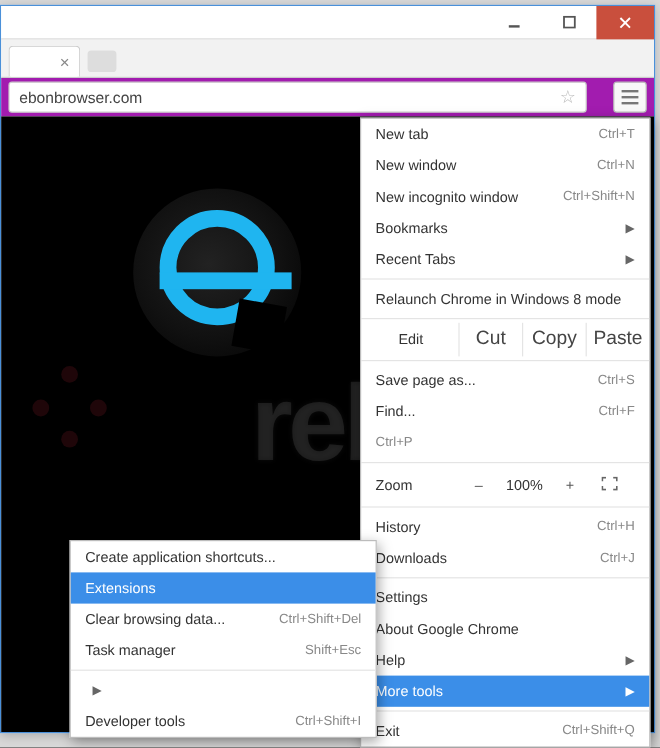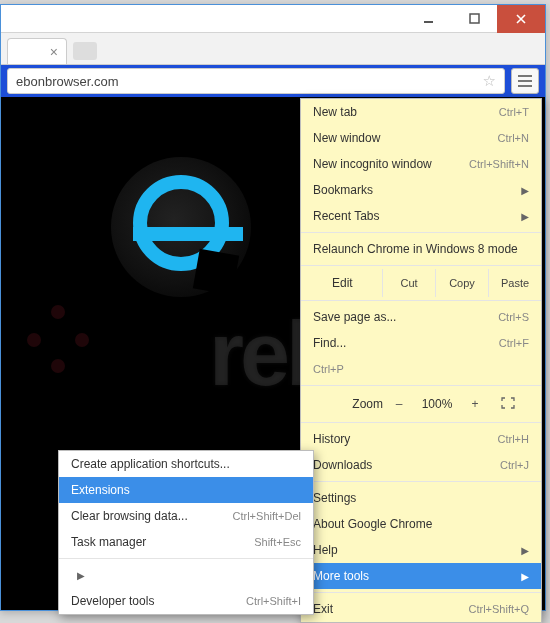--- a/index.html
+++ b/index.html
@@ -6,51 +6,51 @@
 body { width: 550px; height: 623px; background: #d8d8d8; overflow: hidden; position: relative; }
 .window { position: absolute; top: 4px; left: 0; right: 4px; bottom: 12px; background: #fff; border: 1px solid #4a90d9; display: flex; flex-direction: column; box-shadow: 0 2px 8px rgba(0,0,0,0.2); }
 .titlebar { height: 28px; background: #fff; display: flex; align-items: center; justify-content: flex-end; border-bottom: 1px solid #d4d4d4; }
 .win-btn { width: 46px; height: 28px; display: flex; align-items: center; justify-content: center; color: #333; font-size: 11px; }
 .win-btn.close { background: #c94f3d; color: #fff; width: 48px; }
 .win-btn.max { color: #555; }
 .win-btn.min { color: #555; }
 .tabbar { height: 32px; background: #f2f2f2; display: flex; align-items: flex-end; padding-left: 6px; border-bottom: 1px solid #ccc; }
 .tab { height: 26px; width: 60px; background: #fff; border-radius: 4px 4px 0 0; border: 1px solid #ccc; border-bottom: none; display: flex; align-items: center; justify-content: flex-end; padding: 0 8px; color: #888; font-size: 14px; }
 .newtab { width: 24px; height: 18px; margin-left: 6px; margin-bottom: 4px; background: #ddd; border-radius: 3px; }
-.addrbar { height: 32px; background: #1d4ed8; display: flex; align-items: center; padding: 3px 6px; gap: 6px; }
+.addrbar { height: 32px; background: #a21caf; display: flex; align-items: center; padding: 3px 6px; gap: 22px; }
 .omnibox { flex: 1; height: 26px; background: #fff; border: 1px solid #ccc; border-radius: 3px; display: flex; align-items: center; padding: 0 8px; color: #444; font-size: 13px; }
 .omnibox .star { margin-left: auto; color: #bbb; font-size: 15px; }
 .hamburger { width: 28px; height: 26px; border: 1px solid #bbb; border-radius: 3px; background: #f8f8f8; display: flex; flex-direction: column; align-items: center; justify-content: center; gap: 3px; }
 .hamburger span { width: 14px; height: 2px; background: #777; }
 .content { flex: 1; background: #000; position: relative; overflow: hidden; }
 .watermark { position: absolute; top: 50%; left: 50%; transform: translate(-50%,-50%); font-size: 90px; font-weight: bold; color: rgba(200,200,200,0.12); letter-spacing: -4px; pointer-events: none; z-index: 5; }
 .watermark2 { position: absolute; top: 50%; left: 50%; transform: translate(-50%,-50%); font-size: 90px; font-weight: bold; color: rgba(200,200,200,0.06); letter-spacing: -4px; pointer-events: none; filter: blur(2px); z-index: 5; }
 .logo { position: absolute; top: 60px; left: 110px; width: 140px; height: 140px; }
 .logo-bg { position: absolute; inset: 0; background: radial-gradient(circle at 45% 45%, #222 0%, #111 55%, #000 100%); border-radius: 50%; }
 .logo-e { position: absolute; top: 18px; left: 22px; width: 96px; height: 96px; border: 14px solid #1fb5f0; border-radius: 50%; }
 .logo-e::after { content: ""; position: absolute; top: 38px; left: -14px; width: 110px; height: 14px; background: #1fb5f0; }
 .logo-e-cut { position: absolute; top: 95px; left: 85px; width: 40px; height: 40px; background: #000; border-radius: 0 0 50% 0; transform: rotate(10deg); }
 .page-title { position: absolute; bottom: 70px; left: 260px; color: #fff; font-size: 26px; font-weight: 300; letter-spacing: 2px; }
 .page-foot { position: absolute; bottom: 16px; left: 320px; color: #6a8aa8; font-size: 13px; text-decoration: underline; }
 .deco { position: absolute; top: 200px; left: 20px; width: 80px; height: 80px; opacity: 0.18; }
 .deco .d { width: 14px; height: 14px; background: #a23; border-radius: 50%; position: absolute; }
 
-.menu { position: absolute; top: 98px; right: 8px; width: 242px; background: #fef9c3; border: 1px solid #bcbcbc; box-shadow: 2px 3px 10px rgba(0,0,0,0.35); font-size: 12px; color: #333; z-index: 20; }
+.menu { position: absolute; top: 98px; right: 8px; width: 242px; background: #ffffff; border: 1px solid #bcbcbc; box-shadow: 2px 3px 10px rgba(0,0,0,0.35); font-size: 12px; color: #333; z-index: 20; }
 .mi { display: flex; align-items: center; height: 26px; padding: 0 12px; }
 .mi .lbl { flex: 1; }
 .mi .hk { color: #888; font-size: 11px; }
 .mi .arr { color: #666; font-size: 10px; margin-left: 6px; }
 .mi.sel { background: #3b8ee8; color: #fff; }
 .mi.sel .hk, .mi.sel .arr { color: #fff; }
 .sep { height: 1px; background: #e4e4e4; margin: 3px 0; }
 .edit-row { display: flex; align-items: center; height: 28px; padding: 0 0 0 12px; }
 .edit-row .lbl { width: 50px; margin-left: 19px; }
-.edit-row .eb { flex: 1; text-align: center; border-left: 1px solid #e4e4e4; height: 100%; line-height: 28px; font-size: 11px; color: #444; }
+.edit-row .eb { flex: 1; text-align: center; border-left: 1px solid #e4e4e4; height: 100%; line-height: 28px; font-size: 16px; color: #444; }
 .zoom-row { display: flex; align-items: center; height: 30px; padding: 0 0 0 12px; }
-.zoom-row .lbl { width: 70px; text-align: right; }
+.zoom-row .lbl { width: 70px; }
 .zoom-row .zb { width: 32px; text-align: center; color: #555; }
 .zoom-row .zv { width: 44px; text-align: center; color: #333; }
 .zoom-row .fs { width: 34px; text-align: center; color: #555; font-size: 13px; }
 
 .submenu { position: absolute; top: 450px; left: 58px; width: 256px; background: #fff; border: 1px solid #bcbcbc; box-shadow: 2px 3px 10px rgba(0,0,0,0.35); font-size: 12px; color: #333; z-index: 30; }
 </style>
 </head>
 <body>
 
 <div class="window">

